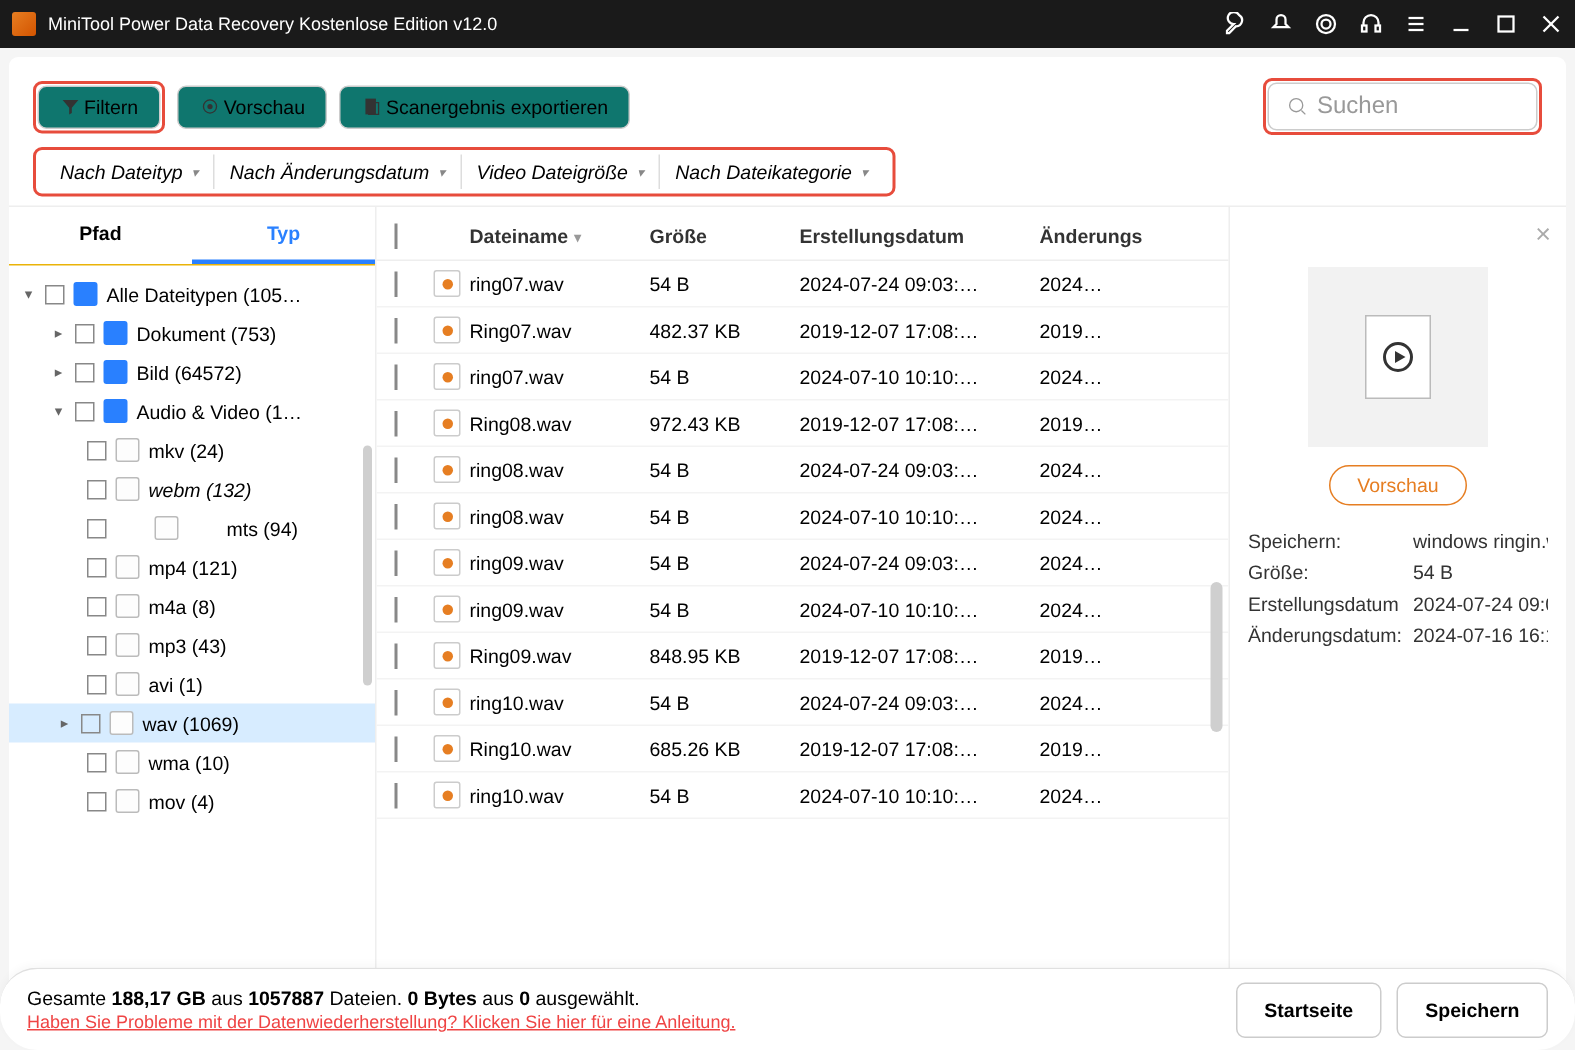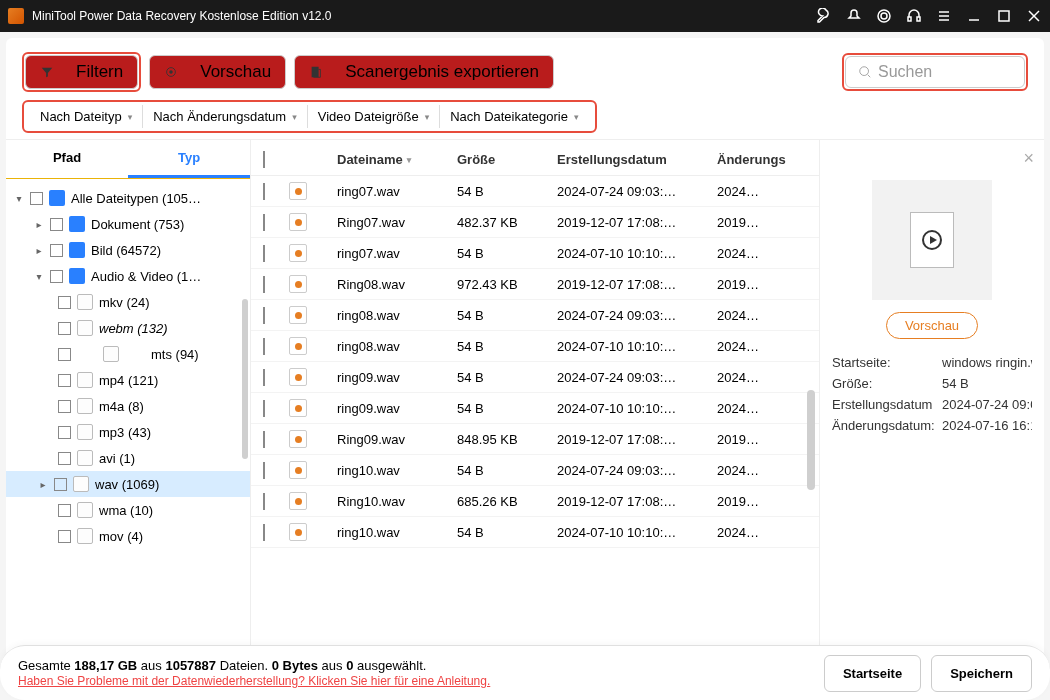--- a/index.html
+++ b/index.html
@@ -12,29 +12,29 @@
 .titlebar .tb-icons { display:flex; gap:14px; }
 .titlebar .tb-icon { width:16px; height:16px; display:flex; align-items:center; justify-content:center; cursor:pointer; }
 .tb-key svg path { fill:#f1c40f; }
 .tb-icon svg path, .tb-icon svg circle, .tb-icon svg rect, .tb-icon svg line { stroke:#fff; fill:none; stroke-width:1.5; }
 
 
 .app { background:#fff; border-radius:6px; margin:6px; height:calc(700px - 12px - 55px); display:flex; flex-direction:column; }
 
 
 .toolbar { padding:14px 16px 8px; display:flex; align-items:center; gap:8px; }
-.btn { border:1px solid #ccc; border-radius:6px; padding:6px 14px; font-size:17px; display:inline-flex; align-items:center; gap:22px; cursor:pointer; background:#b91c1c; }
+.btn { border:1px solid #ccc; border-radius:6px; padding:6px 14px; font-size:13px; display:inline-flex; align-items:center; gap:2px; cursor:pointer; background:#0f766e; }
 .btn svg { width:14px; height:14px; }
 .hl-red { border:2px solid #e74c3c; border-radius:6px; padding:1px; display:inline-flex; }
 .spacer { flex:1; }
 .search { display:flex; align-items:center; gap:6px; border:1px solid #ccc; border-radius:6px; padding:6px 12px; width:180px; color:#999; }
 
 
 .filters { padding:0 16px 6px 16px; }
-.filters .hl-red { padding:3px 6px; }
+.filters .hl-red { padding:3px 6px;font-style:italic; }
 .filt { display:inline-flex; align-items:center; gap:6px; padding:4px 10px; font-size:13px; cursor:pointer; }
 .filt + .filt { border-left:1px solid #ddd; }
 .chev { font-size:9px; color:#888; }
 
 
 .content { display:flex; flex:1; min-height:0; border-top:1px solid #eee; }
 
 
 .side { width:245px; border-right:1px solid #eee; display:flex; flex-direction:column; }
 .tabs { display:flex; border-bottom:1px solid #eab308; }
@@ -51,21 +51,21 @@
 .ico.doc{ background:#2980ff; }
 .ico.img{ background:#2980ff; }
 .ico.av{ background:#2980ff; }
 .ico.file{ background:#fdfdfd; border:1px solid #bbb; color:#555; }
 
 
 .tablewrap { flex:1; display:flex; flex-direction:column; min-width:0; position:relative; }
 .thead { display:flex; align-items:center; padding:12px 12px 8px; border-bottom:1px solid #eee; font-size:13px; font-weight:600; color:#333; }
 .col-chk{ width:26px; }
 .col-ico{ width:24px; }
-.col-name{ flex:0 0 120px; display:flex; align-items:center; gap:4px;margin-left:24px;}
+.col-name{ flex:0 0 120px; display:flex; align-items:center; gap:4px;}
 .col-size{ flex:0 0 100px; }
 .col-cre{ flex:0 0 160px; }
 .col-mod{ flex:0 0 80px; }
 .sort-ind{ font-size:9px; color:#999; }
 .tbody { overflow:auto; flex:1; font-size:13px; }
 .row { display:flex; align-items:center; padding:6px 12px; border-bottom:1px solid #f3f3f3; }
 .file-ico { width:18px; height:18px; background:#fff; border:1px solid #ccc; border-radius:2px; display:flex; align-items:center; justify-content:center; }
 .file-ico .dot{ width:7px; height:7px; border-radius:50%; background:#e67e22; }
 .tbl-scroll-thumb{ position:absolute; right:4px; top:250px; width:8px; height:100px; background:#cfcfcf; border-radius:4px; }
 
@@ -457,21 +457,21 @@
       <div class="close">×</div>
       <div class="thumb">
         <div class="doc">
             <div class="play">
               <div class="tri"></div>
             </div>
           </div>
       </div>
       <button class="prev-btn">Vorschau</button>
       <div class="kv">
-          <span class="k">Startseite:</span>
+          <span class="k">Speichern:</span>
           <span class="v">windows ringin.wa</span>
         </div>
       <div class="kv">
           <span class="k">Größe:</span>
           <span class="v">54 B</span>
         </div>
       <div class="kv">
           <span class="k">Erstellungsdatum</span>
           <span class="v">2024-07-24 09:03</span>
         </div>

